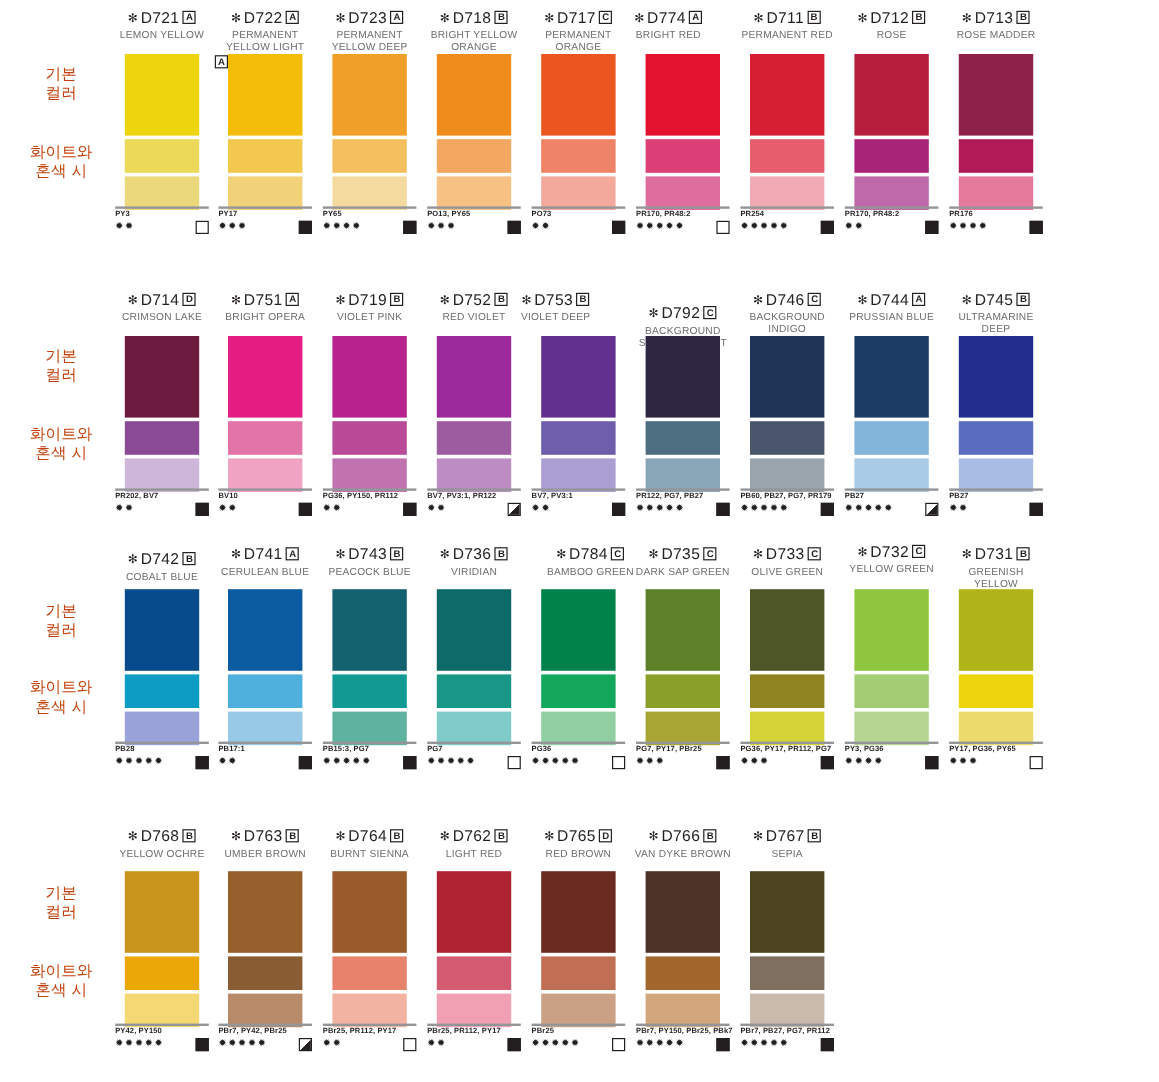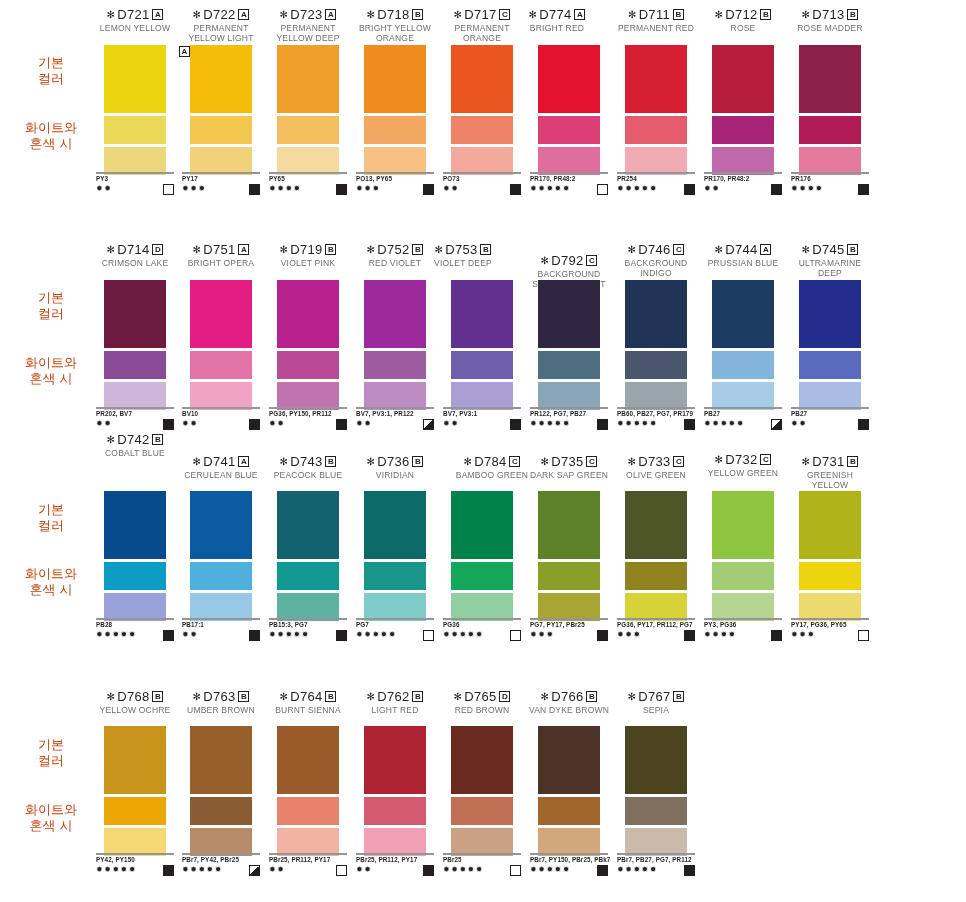--- a/index.html
+++ b/index.html
@@ -421,21 +421,21 @@
       <div class="pig">PB27</div>
       <div class="metarow">
         <span class="stars">✹✹</span>
         <span class="tr-icon opaque" style="right: 0px;"></span>
       </div>
     </div>
     <div class="row-label base" style="left: 8px; top: 502px;">기본
 컬러</div>
     <div class="row-label tint" style="left: 8px; top: 566px;">화이트와
 혼색 시</div>
-    <div class="hdr" style="position: absolute; left: 90px; top: 433px; width: 90px;">
+    <div class="hdr" style="position: absolute; left: 90px; top: 459px; width: 90px;">
       <div class="code-line"><span class="star-mark">✻</span><span class="code-num">D742</span><span class="series-badge">B</span></div>
       <div class="name-line">COBALT BLUE</div>
     </div>
     <div class="swatch-stack" style="position: absolute; left: 104px; top: 491px;">
       <span class="sw full" style="background: rgb(8, 75, 140);"></span>
       <span class="sw mid" style="background: rgb(13, 157, 196);"></span>
       <span class="sw light" style="background: rgb(154, 163, 217);"></span>
     </div>
     <div class="footer" style="position: absolute; left: 96px; top: 618px;">
       <div class="rule"></div>

